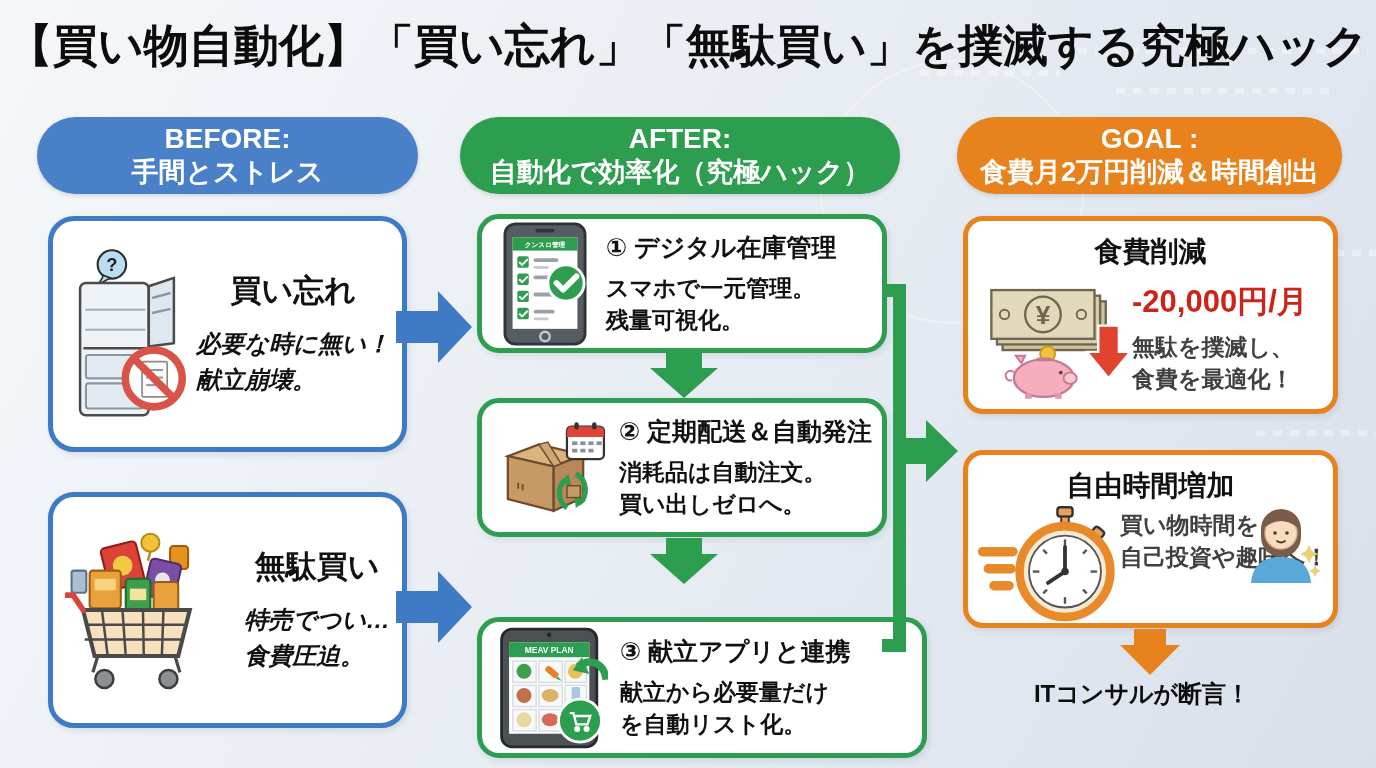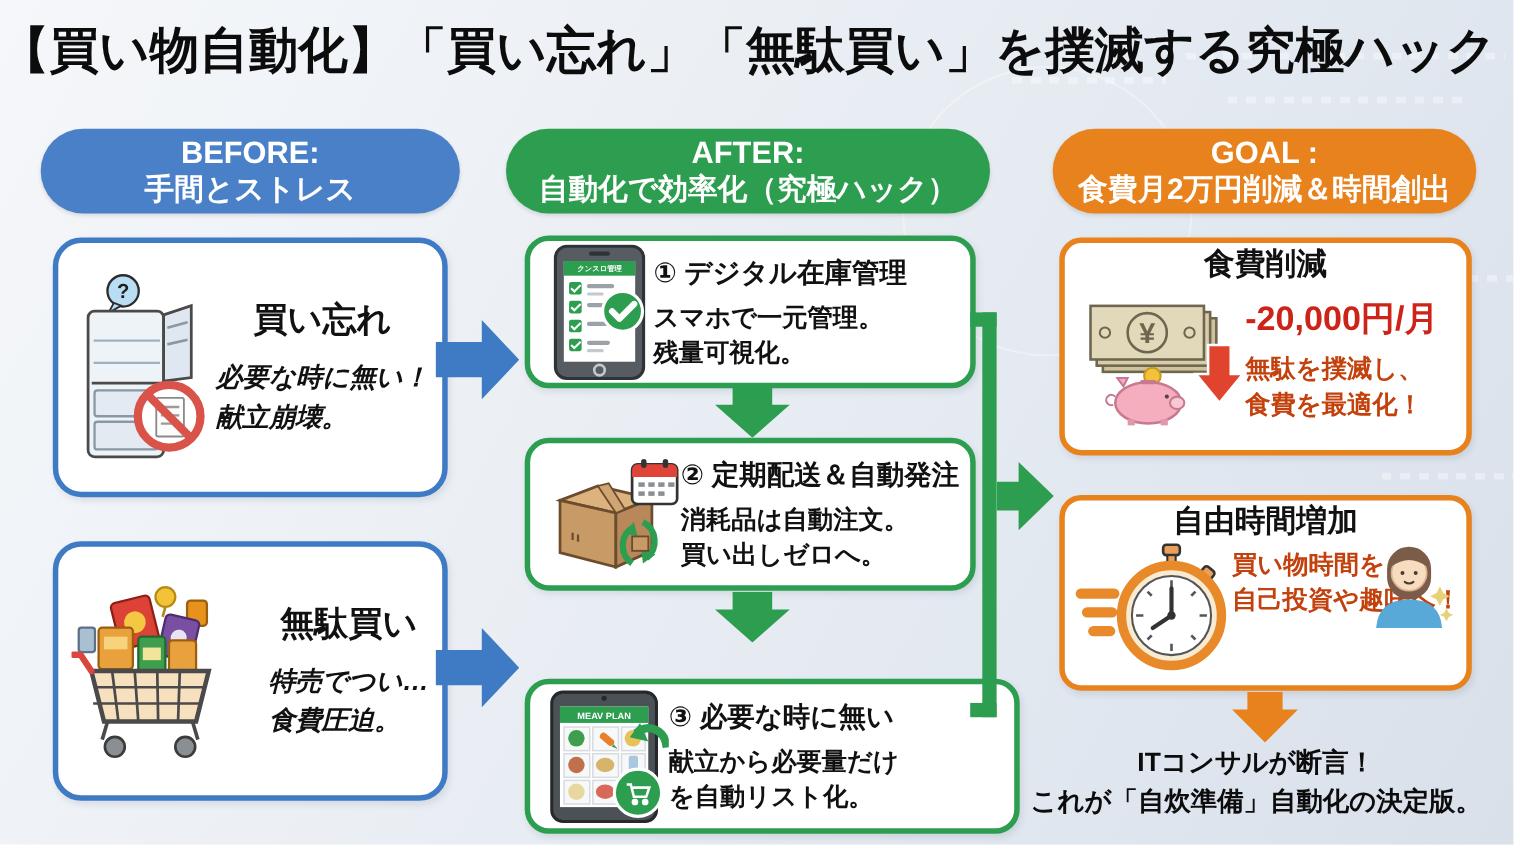--- a/index.html
+++ b/index.html
@@ -4,21 +4,21 @@
 <style>
   html,body{margin:0;padding:0;}
   body{font-family:"Liberation Sans","DejaVu Sans",sans-serif;}
   .canvas{position:relative;width:1376px;height:768px;overflow:hidden;
     background:linear-gradient(118deg,#f5f7fa 0%,#ecf0f5 35%,#e2e8f0 70%,#d9e0ea 100%);}
   
   .deco{position:absolute;pointer-events:none;}
   .deco-dash{height:6px;background:repeating-linear-gradient(90deg,rgba(255,255,255,.75) 0 9px,transparent 9px 17px);opacity:.5;}
   .deco-ring{border:2px solid rgba(255,255,255,.55);border-radius:50%;opacity:.6;}
 
-  .title{position:absolute;left:0;right:0;top:16px;
+  .title{position:absolute;left:0;right:0;top:16px;text-align:center;
     font-size:45px;font-weight:900;color:#0c0c0c;letter-spacing:0px;}
 
   .pill{position:absolute;height:77px;border-radius:40px;color:#fff;
     display:flex;flex-direction:column;align-items:center;justify-content:center;
     font-weight:900;line-height:1.22;box-shadow:0 2px 4px rgba(0,0,0,.12);}
   .pill .l1{font-size:28px;}
   .pill .l2{font-size:27px;}
   .pill-before{left:37px;top:117px;width:381px;background:#4a80c8;}
   .pill-after{left:460px;top:117px;width:440px;background:#2d9e50;}
   .pill-goal{left:957px;top:117px;width:385px;background:#e8821c;text-align:center;}
@@ -30,31 +30,31 @@
   .card-orange{border:5px solid #e8821c;border-radius:20px;}
 
   
   .bcard{display:flex;align-items:center;padding:8px 12px;gap:4px;}
   .bcard-text{flex:1;text-align:center;}
   .b-title{font-size:31px;font-weight:900;color:#111;margin-bottom:14px;}
   .b-sub{display:inline-block;text-align:left;font-size:24px;font-weight:800;
     color:#111;line-height:1.5;white-space:nowrap;font-style:italic;}
 
   
-  .acard{display:flex;align-items:center;padding:6px 10px 6px 14px;gap:0;}
+  .acard{display:flex;align-items:center;padding:6px 10px 6px 14px;gap:12px;}
   .a-text{flex:1;}
   .a-title{font-size:25px;font-weight:900;color:#111;margin-bottom:8px;white-space:nowrap;}
   .a-sub{font-size:23px;font-weight:800;color:#111;line-height:1.4;white-space:nowrap;}
 
   
-  .g-title{text-align:center;font-size:28px;font-weight:900;color:#111;}
+  .g-title{text-align:center;font-size:28px;font-weight:900;color:#111;margin-top:12px;}
   .g-row{display:flex;align-items:center;padding:2px 8px 0 14px;}
   .g-col{flex:1;}
   .g-big{font-size:31px;font-weight:900;color:#cc2418;margin:4px 0 8px 0;white-space:nowrap;}
-  .g-sub{font-size:23px;font-weight:900;color:#c2410c;line-height:1.4;white-space:nowrap;}
+  .g-sub{font-size:23px;font-weight:900;color:#404040;line-height:1.4;white-space:nowrap;}
   .g2-body{position:relative;height:118px;}
   .g2-center{position:absolute;left:152px;top:4px;text-align:left;}
 
   .footer{position:absolute;left:908px;top:677px;width:468px;text-align:center;
     font-size:24px;font-weight:900;color:#0c0c0c;line-height:1.45;}
 
   .bar{position:absolute;background:#2d9e50;}
   svg text{font-family:"Liberation Sans","DejaVu Sans",sans-serif;}
 </style>
 </head>
@@ -282,21 +282,21 @@
       <path d="M118,58 C116,40 100,34 88,44" fill="none" stroke="#2d9e50" stroke-width="8"></path>
       <polygon points="92,34 82,48 100,52" fill="#2d9e50"></polygon>
       <circle cx="90" cy="102" r="23" fill="#2d9e50" stroke="#ffffff" stroke-width="3"></circle>
       <g stroke="#ffffff" stroke-width="2.5" fill="none">
         <path d="M79,94 h4 l3,12 h12 l3,-9 h-16"></path>
         <circle cx="87" cy="111" r="2" fill="#ffffff"></circle>
           <circle cx="97" cy="111" r="2" fill="#ffffff"></circle>
       </g>
     </svg>
     <div class="a-text">
-      <div class="a-title">③ 必要な時に無い</div>
+      <div class="a-title">③ 献立アプリと連携</div>
       <div class="a-sub">
         <span>献立から必要量だけ</span><br>
         <span>を自動リスト化。</span>
       </div>
     </div>
   </div>
 
   <div class="bar" style="left:882px;top:284px;width:24px;height:13px;"></div>
   <div class="bar" style="left:893px;top:284px;width:13px;height:368px;"></div>
   <div class="bar" style="left:882px;top:639px;width:24px;height:13px;"></div>
@@ -387,16 +387,15 @@
       </svg>
     </div>
   </div>
 
   <svg class="deco" style="left:1120px;top:629px;" width="60" height="46" viewBox="0 0 60 46">
     <polygon points="14,0 46,0 46,16 60,16 30,46 0,16 14,16" fill="#e8821c"></polygon>
   </svg>
 
   <div class="footer">
     <span>ITコンサルが断言！</span><br>
-    <span>これが「自炊準備」自動化の決定版。</span>
   </div>
 
 </div>
 
 </body></html>

